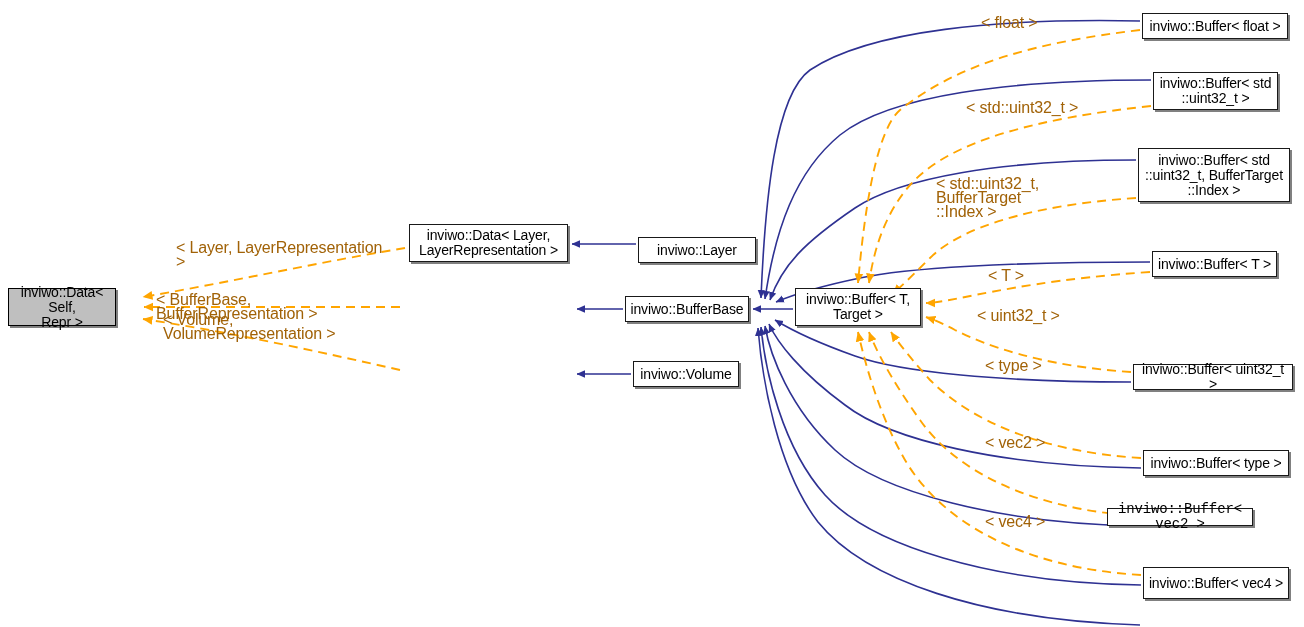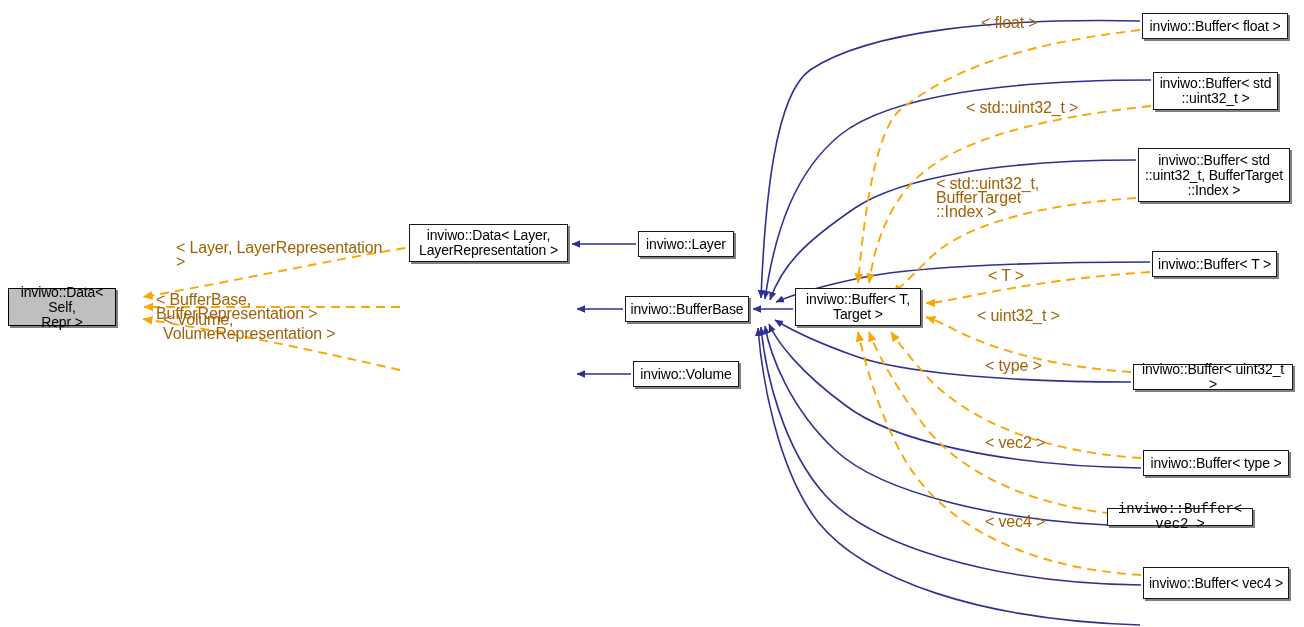--- a/index.html
+++ b/index.html
@@ -108,21 +108,21 @@
   </svg>
 
   <div class="node root" style="left:8px;  top:288px; width:108px; height:38px;">inviwo::Data&lt; Self,
 Repr &gt;</div>
 
   <div class="node" style="left:409px; top:224px; width:159px; height:38px;">inviwo::Data&lt; Layer,
 LayerRepresentation &gt;</div>
 
 
 
-  <div class="node" style="left:638px; top:231px; width:96px; height:26px;">inviwo::Layer</div>
+  <div class="node" style="left:638px; top:237px; width:118px; height:26px;">inviwo::Layer</div>
 
   <div class="node" style="left:625px; top:296px; width:124px; height:26px;">inviwo::BufferBase</div>
 
   <div class="node" style="left:633px; top:361px; width:106px; height:26px;text-align:right;">inviwo::Volume</div>
 
   <div class="node" style="left:795px; top:288px; width:126px; height:38px;">inviwo::Buffer&lt; T,
 Target &gt;</div>
 
   <div class="node" style="left:1142px; top:13px; width:146px; height:26px;">inviwo::Buffer&lt; float &gt;</div>
 

